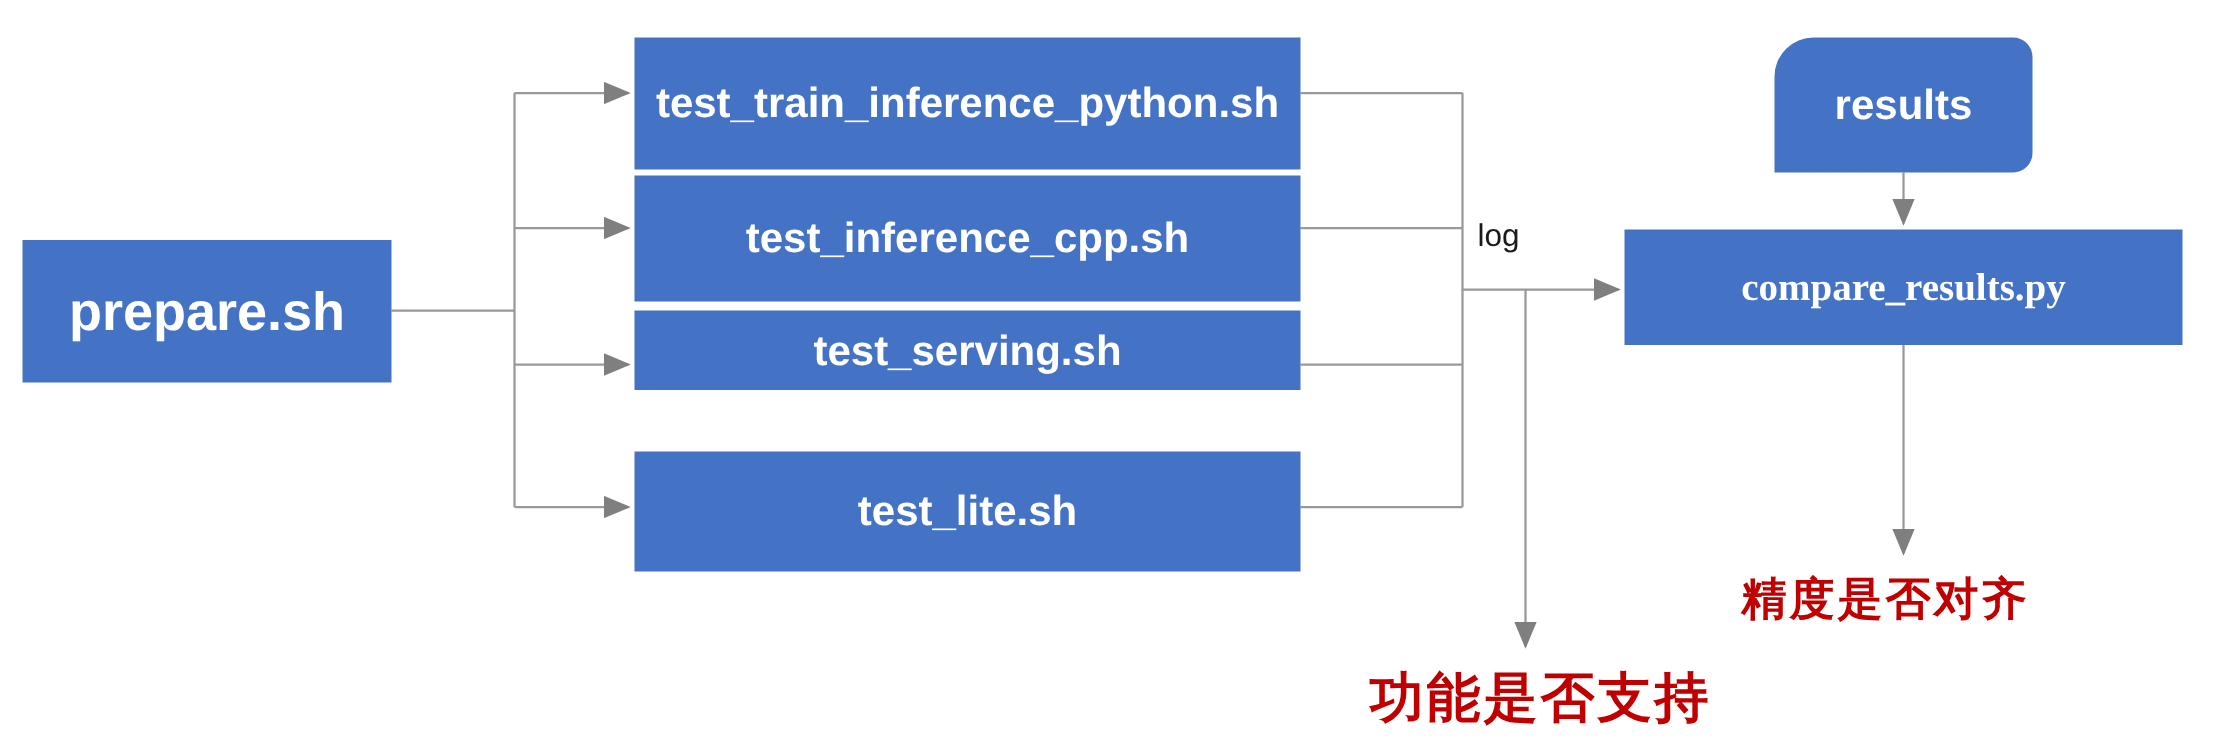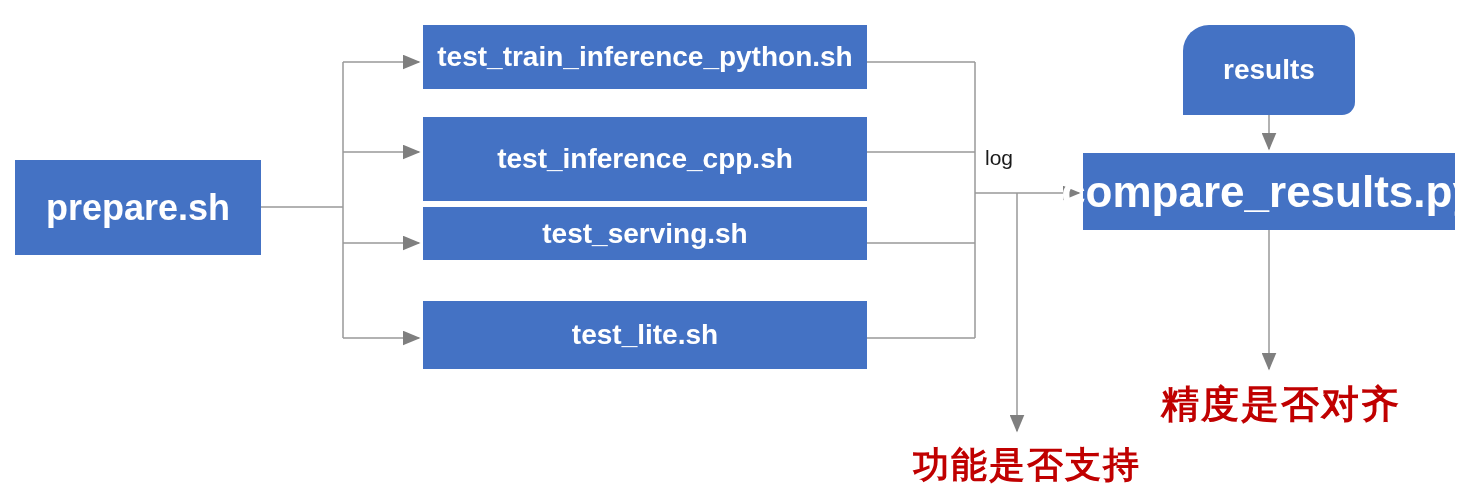--- a/index.html
+++ b/index.html
@@ -34,37 +34,38 @@
     box-sizing: border-box;
   }
   .node-prepare {
     left: 15px; top: 160px;
     width: 246px; height: 95px;
     font-size: 36px;
     justify-content: center;
   }
   .node-test {
     left: 423px;
-    width: 444px; height: 64px;
+    width: 444px; height: 88px;
     font-size: 28px;
   }
   .node-test-1 { top: 25px; }
   .node-test-2 { top: 117px; height: 84px; }
   .node-test-3 { top: 207px; height: 53px; }
-  .node-test-4 { top: 301px; height: 68px; }
+  .node-test-4 { top: 301px; height: 80px; }
   .node-results {
     left: 1183px; top: 25px;
     width: 172px; height: 90px;
     font-size: 28px;
     border-radius: 26px 13px 13px 0;
   }
   .node-compare {
     left: 1083px; top: 153px;
     width: 372px; height: 77px;
-    font-size: 44px;
+    font-size: 26px;
+    font-family: Liberation Serif, serif;
   }
   .label-log {
     position: absolute;
     left: 985px; top: 146px;
     color: #1A1A1A;
     font-size: 21px;
     font-weight: 400;
   }
   .label-red {
     position: absolute;
@@ -73,21 +74,21 @@
     letter-spacing: 2px;
     white-space: nowrap;
   }
   .label-red-function {
     left: 913px; top: 441px;
     font-size: 36px;
     text-align: right;
   }
   .label-red-accuracy {
     left: 1161px; top: 379px;
-    font-size: 38px;
+    font-size: 30px;
   }
 </style>
 </head>
 <body>
 
 <div class="canvas">
 
   <svg class="connectors" viewBox="0 0 1478 498" xmlns="http://www.w3.org/2000/svg">
     <defs>
       <marker id="ah" viewBox="0 0 12 10" refX="11" refY="5" markerWidth="12" markerHeight="10" orient="auto">

